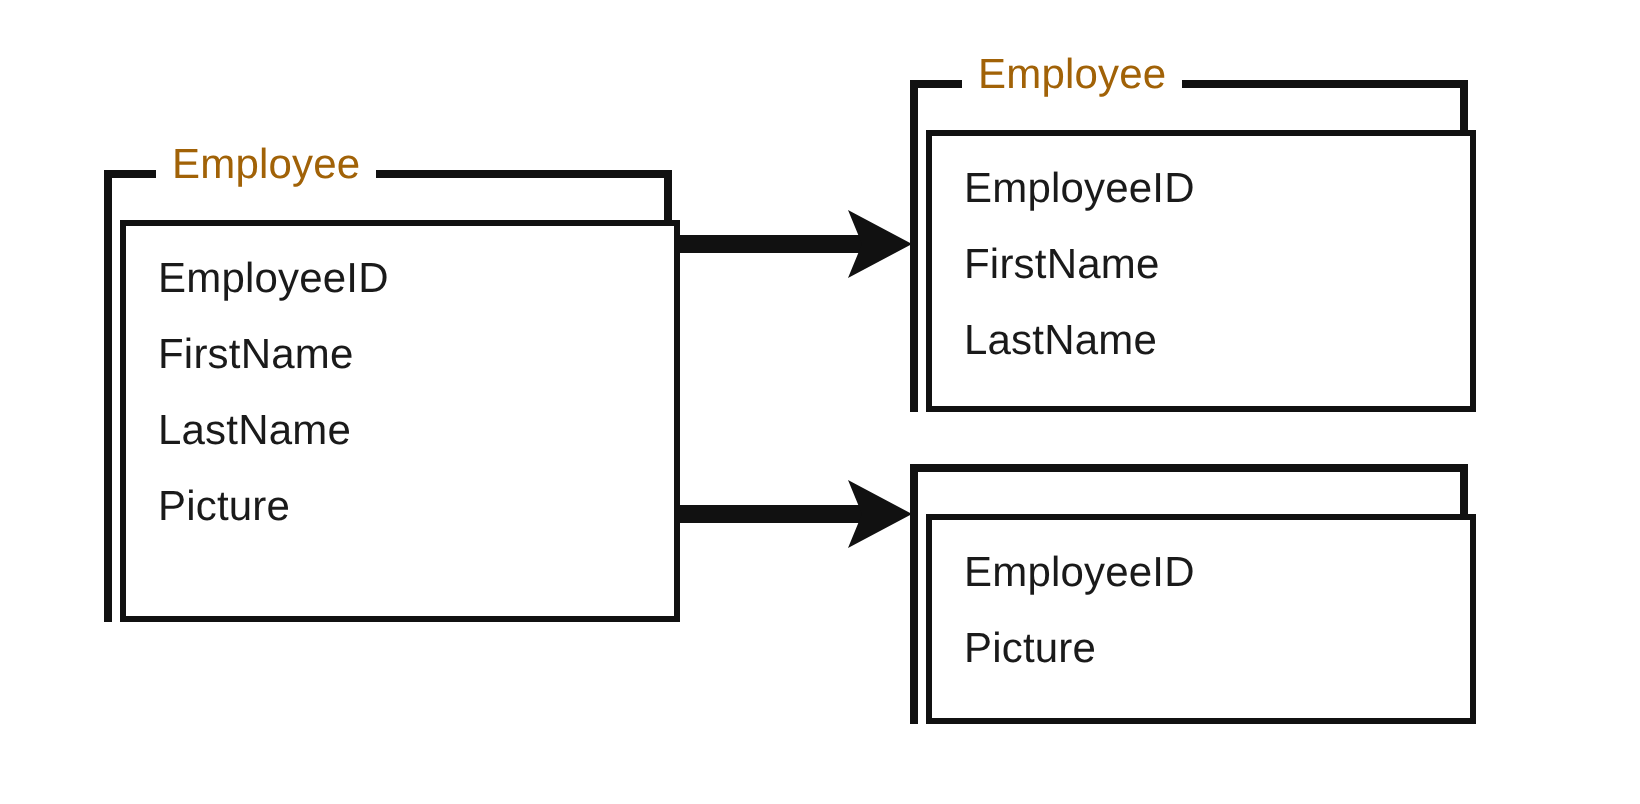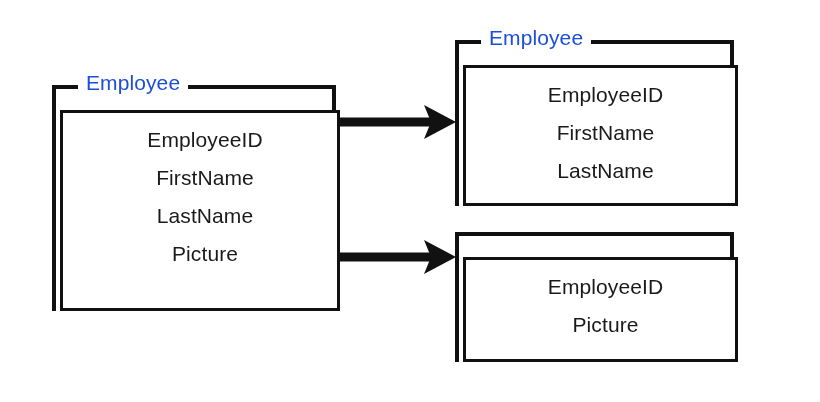--- a/index.html
+++ b/index.html
@@ -56,35 +56,34 @@
 
   
   .entity-title {
     position: absolute;
     top: -15px;
     left: 26px;
     background: #ffffff;
     padding: 0 8px;
     font-size: 21px;
     line-height: 26px;
-    color: #1d4ed8;
+    color: #a16207;
     letter-spacing: 0.1px;
     white-space: nowrap;
     z-index: 3;
   }
 
   .field-list {
     position: absolute;
     left: 16px;
     top: 8px;
     right: 6px;
     list-style: none;
     margin: 0;
     padding: 0;
-    text-align: center;
   }
 
   .field {
     font-size: 21px;
     line-height: 38px;
     color: #1a1a1a;
     white-space: nowrap;
     letter-spacing: 0.1px;
   }
 

